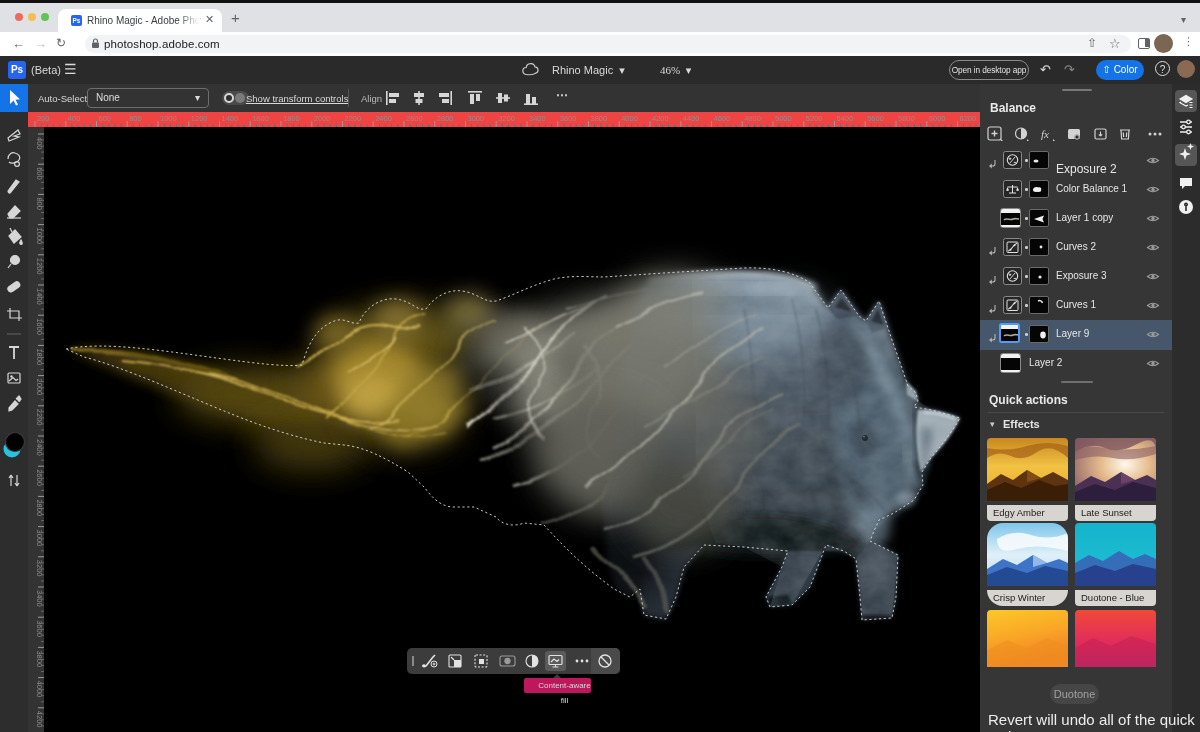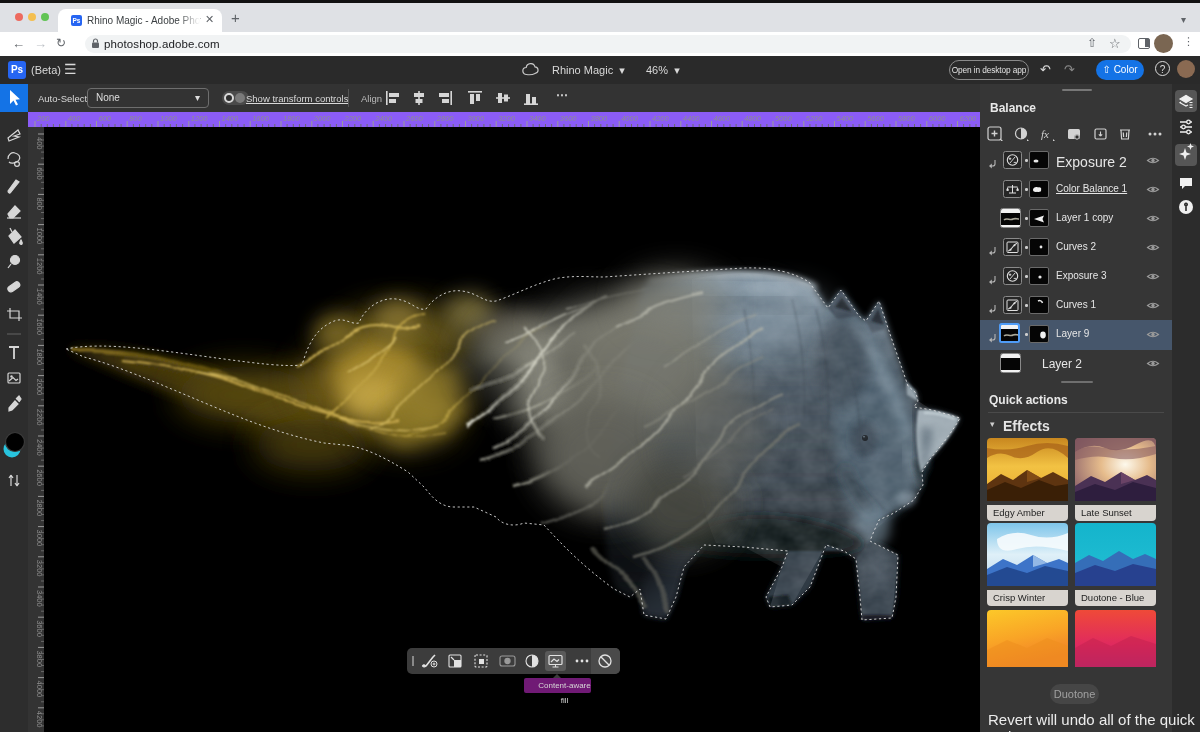--- a/index.html
+++ b/index.html
@@ -40,30 +40,30 @@
   #optbar { left:0; top:84px; width:980px; height:28px; background:#333333; }
   #movetool { left:0; top:84px; width:28px; height:28px; background:#1473e6; }
   #noneDrop { left:87px; top:88px; width:122px; height:20px; border:1px solid #6e6e6e;
               border-radius:4px; color:#ddd; font-size:10px; line-height:18px;
               padding-left:8px; }
 
   
   #ltool { left:0; top:112px; width:28px; height:620px; background:#2d2d2d; }
 
   
-  #hruler { left:28px; top:112px; width:952px; height:15px; background:#8b5cf6;font-style:italic; }
+  #hruler { left:28px; top:112px; width:952px; height:15px; background:#ef4444; }
   #vruler { left:28px; top:127px; width:16px; height:605px; background:#333333; }
 
   
   #canvas { left:44px; top:127px; width:936px; height:605px; background:#000; }
 
   
   #floatbar { left:407px; top:648px; width:213px; height:26px; background:#3c3c3c;
               border-radius:5px; }
-  #tooltip { left:524px; top:678px; width:67px; height:15px; background:#701a75;
+  #tooltip { left:524px; top:678px; width:67px; height:15px; background:#be185d;
              border-radius:2px; color:#d6d6d6; font-size:8px; text-align:center;
              line-height:15px;padding-left:14px; }
 
   
   #rpanel { left:980px; top:84px; width:192px; height:648px; background:#363636; }
   #rstrip { left:1172px; top:84px; width:28px; height:648px; background:#2c2c2c; }
 
   .fxcard { position:absolute; width:81px; border-radius:4px; overflow:hidden; }
   .fxlabel { height:16px; background:#d8d4cf; color:#222; font-size:9.5px;
              line-height:16px; padding-left:6px; }
@@ -103,21 +103,21 @@
   <div class="abs" style="left:1183px;top:35px;font-size:11px;color:#5f6368;">⋮</div>
 
   <div class="abs" id="psbar"></div>
   <div class="abs" id="pslogo">Ps</div>
   <div class="abs pstext" style="left:31px;top:64px;font-size:11px;">(Beta)</div>
   <div class="abs pstext" style="left:64px;top:61px;font-size:14px;">☰</div>
   <svg class="abs" style="left:522px;top:63px;" width="18" height="13" viewBox="0 0 18 13">
       <path d="M4.5 11.5 a3.5 3.5 0 0 1 -0.3 -7 a4.5 4.5 0 0 1 8.8 -0.6 a3.2 3.2 0 0 1 0.6 6.3 a14 14 0 0 1 -9.1 1.3 Z" fill="none" stroke="#c8c8c8" stroke-width="1.2"></path>
     </svg>
   <div class="abs pstext" style="left:552px;top:64px;font-size:11px;">Rhino Magic &nbsp;▾</div>
-  <div class="abs pstext" style="left:646px;top:64px;font-size:11px;">46% &nbsp;▾</div>
+  <div class="abs pstext" style="left:660px;top:64px;font-size:11px;font-family:Liberation Serif, serif;">46% &nbsp;▾</div>
   <div class="abs" id="openbtn">Open in desktop app</div>
   <div class="abs pstext" style="left:1040px;top:62px;font-size:13px;">↶</div>
   <div class="abs pstext" style="left:1064px;top:62px;font-size:13px;color:#888;">↷</div>
   <div class="abs" id="sharebtn">⇧ Color</div>
   <div class="abs" style="left:1155px;top:61px;width:15px;height:15px;border:1.5px solid #ddd;border-radius:50%;color:#ddd;font-size:10px;text-align:center;line-height:15px;">?</div>
   <div class="abs" style="left:1177px;top:60px;width:18px;height:18px;border-radius:50%;background:#8a6a52;"></div>
 
   <div class="abs" id="optbar"></div>
   <div class="abs pstext" style="left:38px;top:93px;font-size:9.5px;">Auto-Select</div>
   <div class="abs" id="noneDrop">None<span style="float:right;margin-right:8px;">▾</span></div>
@@ -797,34 +797,34 @@
       </svg>
       <div class="abs" style="left:1003px;top:151px;width:19px;height:18px;background:#262626;border:1px solid #8a8a8a;border-radius:2.5px;"><svg width="15" height="14" viewBox="0 0 15 14" style="margin:1px">
           <circle cx="7.5" cy="7" r="5.2" fill="none" stroke="#e0e0e0" stroke-width="1.1"></circle>
           <path d="M5 10 L10 4" stroke="#e0e0e0" stroke-width="0.9"></path>
           <path d="M5 4.5 L5 7 M3.7 5.7 L6.3 5.7 M8.7 9.4 L11 9.4" stroke="#e0e0e0" stroke-width="0.9"></path>
         </svg></div>
       <div class="abs" style="left:1025px;top:159px;width:2.5px;height:2.5px;border-radius:50%;background:#cfcfcf;"></div>
       <div class="abs" style="left:1029px;top:151px;width:20px;height:18px;background:#050505;border:1px solid #6a6a6a;border-radius:2px;overflow:hidden;"><svg width="20" height="18" viewBox="0 0 20 18">
           <ellipse cx="6" cy="9" rx="2.5" ry="1.6" fill="#e8e8e8"></ellipse>
         </svg></div>
-      <div class="abs" style="left:1056px;top:154px;font-size:14px;color:#e6e6e6;">Exposure 2</div>
+      <div class="abs" style="left:1056px;top:162px;font-size:12px;color:#e6e6e6;">Exposure 2</div>
       <svg class="abs" style="left:1146px;top:154px;" width="14" height="13" viewBox="0 0 14 13">
         <path d="M1.5 6.5 Q7 2 12.5 6.5 Q7 11 1.5 6.5 Z" fill="none" stroke="#9a9a9a" stroke-width="1.1"></path>
         <circle cx="7" cy="6.5" r="1.7" fill="#9a9a9a"></circle>
       </svg>
   <div class="abs" style="left:1003px;top:180px;width:19px;height:18px;background:#262626;border:1px solid #8a8a8a;border-radius:2.5px;"><svg width="15" height="14" viewBox="0 0 15 14" style="margin:1px">
           <path d="M7.5 3 L7.5 11 M4 11 L11 11 M2.5 5 L12.5 5" stroke="#e0e0e0" stroke-width="1" fill="none"></path>
           <path d="M2.5 5 L1.2 8.2 A1.6 1.6 0 0 0 4 8.2 Z M12.5 5 L11.2 8.2 A1.6 1.6 0 0 0 14 8.2 Z" fill="#e0e0e0"></path>
         </svg></div>
       <div class="abs" style="left:1025px;top:188px;width:2.5px;height:2.5px;border-radius:50%;background:#cfcfcf;"></div>
       <div class="abs" style="left:1029px;top:180px;width:20px;height:18px;background:#050505;border:1px solid #6a6a6a;border-radius:2px;overflow:hidden;"><svg width="20" height="18" viewBox="0 0 20 18">
           <path d="M3 9 C3 6.5 6 5.5 8 6.5 C10 5.5 12 7 11 9 C12 10.5 9 11.5 7 10.8 C5 11.5 3 10.5 3 9 Z" fill="#f0f0f0"></path>
         </svg></div>
-      <div class="abs" style="left:1056px;top:183px;font-size:10px;color:#e6e6e6;text-decoration:underline;">Color Balance 1</div>
+      <div class="abs" style="left:1056px;top:183px;font-size:10px;color:#e6e6e6;">Color Balance 1</div>
       <svg class="abs" style="left:1146px;top:183px;" width="14" height="13" viewBox="0 0 14 13">
         <path d="M1.5 6.5 Q7 2 12.5 6.5 Q7 11 1.5 6.5 Z" fill="none" stroke="#9a9a9a" stroke-width="1.1"></path>
         <circle cx="7" cy="6.5" r="1.7" fill="#9a9a9a"></circle>
       </svg>
   <div class="abs" style="left:1000px;top:208px;width:21px;height:20px;background:#050505;border:1px solid #8a8a8a;border-radius:2.5px;overflow:hidden;"><svg width="21" height="20" viewBox="0 0 21 20">
           <rect x="0" y="0" width="21" height="4" fill="#f2f2f2"></rect>
           <rect x="0" y="16" width="21" height="4" fill="#f2f2f2"></rect>
           <path d="M3 11 C6 8 9 12 12 10 C14 9 16 10 18 10" stroke="#aaa89a" stroke-width="1.6" fill="none"></path>
         </svg></div>
       <div class="abs" style="left:1025px;top:217px;width:2.5px;height:2.5px;border-radius:50%;background:#cfcfcf;"></div>
@@ -908,32 +908,32 @@
         </svg></div>
       <div class="abs" style="left:1056px;top:328px;font-size:10px;color:#e6e6e6;">Layer 9</div>
       <svg class="abs" style="left:1146px;top:328px;" width="14" height="13" viewBox="0 0 14 13">
         <path d="M1.5 6.5 Q7 2 12.5 6.5 Q7 11 1.5 6.5 Z" fill="none" stroke="#9a9a9a" stroke-width="1.1"></path>
         <circle cx="7" cy="6.5" r="1.7" fill="#9a9a9a"></circle>
       </svg>
   <div class="abs" style="left:1000px;top:353px;width:21px;height:20px;background:#050505;border:1px solid #8a8a8a;border-radius:2.5px;overflow:hidden;"><svg width="21" height="20" viewBox="0 0 21 20">
           <rect x="0" y="0" width="21" height="4" fill="#f2f2f2"></rect>
           <rect x="0" y="16" width="21" height="4" fill="#f2f2f2"></rect>
         </svg></div>
-      <div class="abs" style="left:1029px;top:357px;font-size:12px;color:#e6e6e6;margin-left:13px;">Layer 2</div>
+      <div class="abs" style="left:1029px;top:357px;font-size:10px;color:#e6e6e6;">Layer 2</div>
       <svg class="abs" style="left:1146px;top:357px;" width="14" height="13" viewBox="0 0 14 13">
         <path d="M1.5 6.5 Q7 2 12.5 6.5 Q7 11 1.5 6.5 Z" fill="none" stroke="#9a9a9a" stroke-width="1.1"></path>
         <circle cx="7" cy="6.5" r="1.7" fill="#9a9a9a"></circle>
       </svg>
   </div>
 
   <div class="abs" style="left:1061px;top:381px;width:32px;height:2px;background:#6f6f6f;border-radius:1px;"></div>
   <div class="abs" style="left:989px;top:393px;font-size:12px;font-weight:bold;color:#e8e8e8;">Quick actions</div>
   <div class="abs" style="left:988px;top:412px;width:176px;height:1px;background:#4a4a4a;"></div>
   <div class="abs" style="left:990px;top:419px;font-size:9px;color:#ccc;">▾</div>
-  <div class="abs" style="left:1003px;top:418px;font-size:14px;font-weight:bold;color:#e4e4e4;">Effects</div>
+  <div class="abs" style="left:1003px;top:418px;font-size:11px;font-weight:bold;color:#e4e4e4;">Effects</div>
 
   <div id="fxcards">
   <div class="fxcard" style="left:987px;top:438px;"><svg width="81" height="63" viewBox="0 0 81 63" preserveAspectRatio="none">
           <defs>
             <linearGradient id="am" x1="0" y1="0" x2="0" y2="1">
               <stop offset="0" stop-color="#c8871f"></stop>
               <stop offset="0.45" stop-color="#f2c243"></stop>
               <stop offset="1" stop-color="#e8a92f"></stop>
             </linearGradient>
           </defs>
@@ -951,21 +951,21 @@
               <stop offset="1" stop-color="#8a5f68"></stop>
             </radialGradient>
           </defs>
           <rect width="81" height="63" fill="url(#ls)"></rect>
           <path d="M0 14 Q16 4 30 10 T62 6 T81 12 L81 0 L0 0 Z" fill="#7a525c" opacity="0.8"></path>
           <path d="M0 22 Q20 16 38 20 T81 16 L81 8 Q50 14 30 10 T0 14 Z" fill="#8a5f63" opacity="0.6"></path>
           <path d="M0 48 L16 38 L30 44 L46 34 L60 42 L72 37 L81 42 L81 63 L0 63 Z" fill="#4a3154"></path>
           <path d="M0 54 L20 46 L40 52 L58 44 L81 50 L81 63 L0 63 Z" fill="#2e1e3e"></path>
           <path d="M46 34 L60 42 L46 46 Z" fill="#6e4668" opacity="0.9"></path>
         </svg><div class="fxlabel">Late Sunset</div></div>
-  <div class="fxcard" style="left:987px;top:523px;"><svg width="81" height="63" viewBox="0 0 81 63" preserveAspectRatio="none">
+  <div class="fxcard" style="left:987px;top:523px;border-radius:16px;"><svg width="81" height="63" viewBox="0 0 81 63" preserveAspectRatio="none">
           <defs>
             <linearGradient id="cw" x1="0" y1="0" x2="0" y2="1">
               <stop offset="0" stop-color="#7ec5ea"></stop>
               <stop offset="0.5" stop-color="#dff0f8"></stop>
               <stop offset="1" stop-color="#bcd8ee"></stop>
             </linearGradient>
           </defs>
           <rect width="81" height="63" fill="url(#cw)"></rect>
           <path d="M10 16 Q26 6 44 12 T81 10 L81 28 Q50 20 30 26 T10 16 Z" fill="#f6fbfd" opacity="0.9"></path>
           <path d="M0 46 L16 36 L30 42 L46 32 L60 40 L72 36 L81 40 L81 63 L0 63 Z" fill="#3d74c8"></path>

